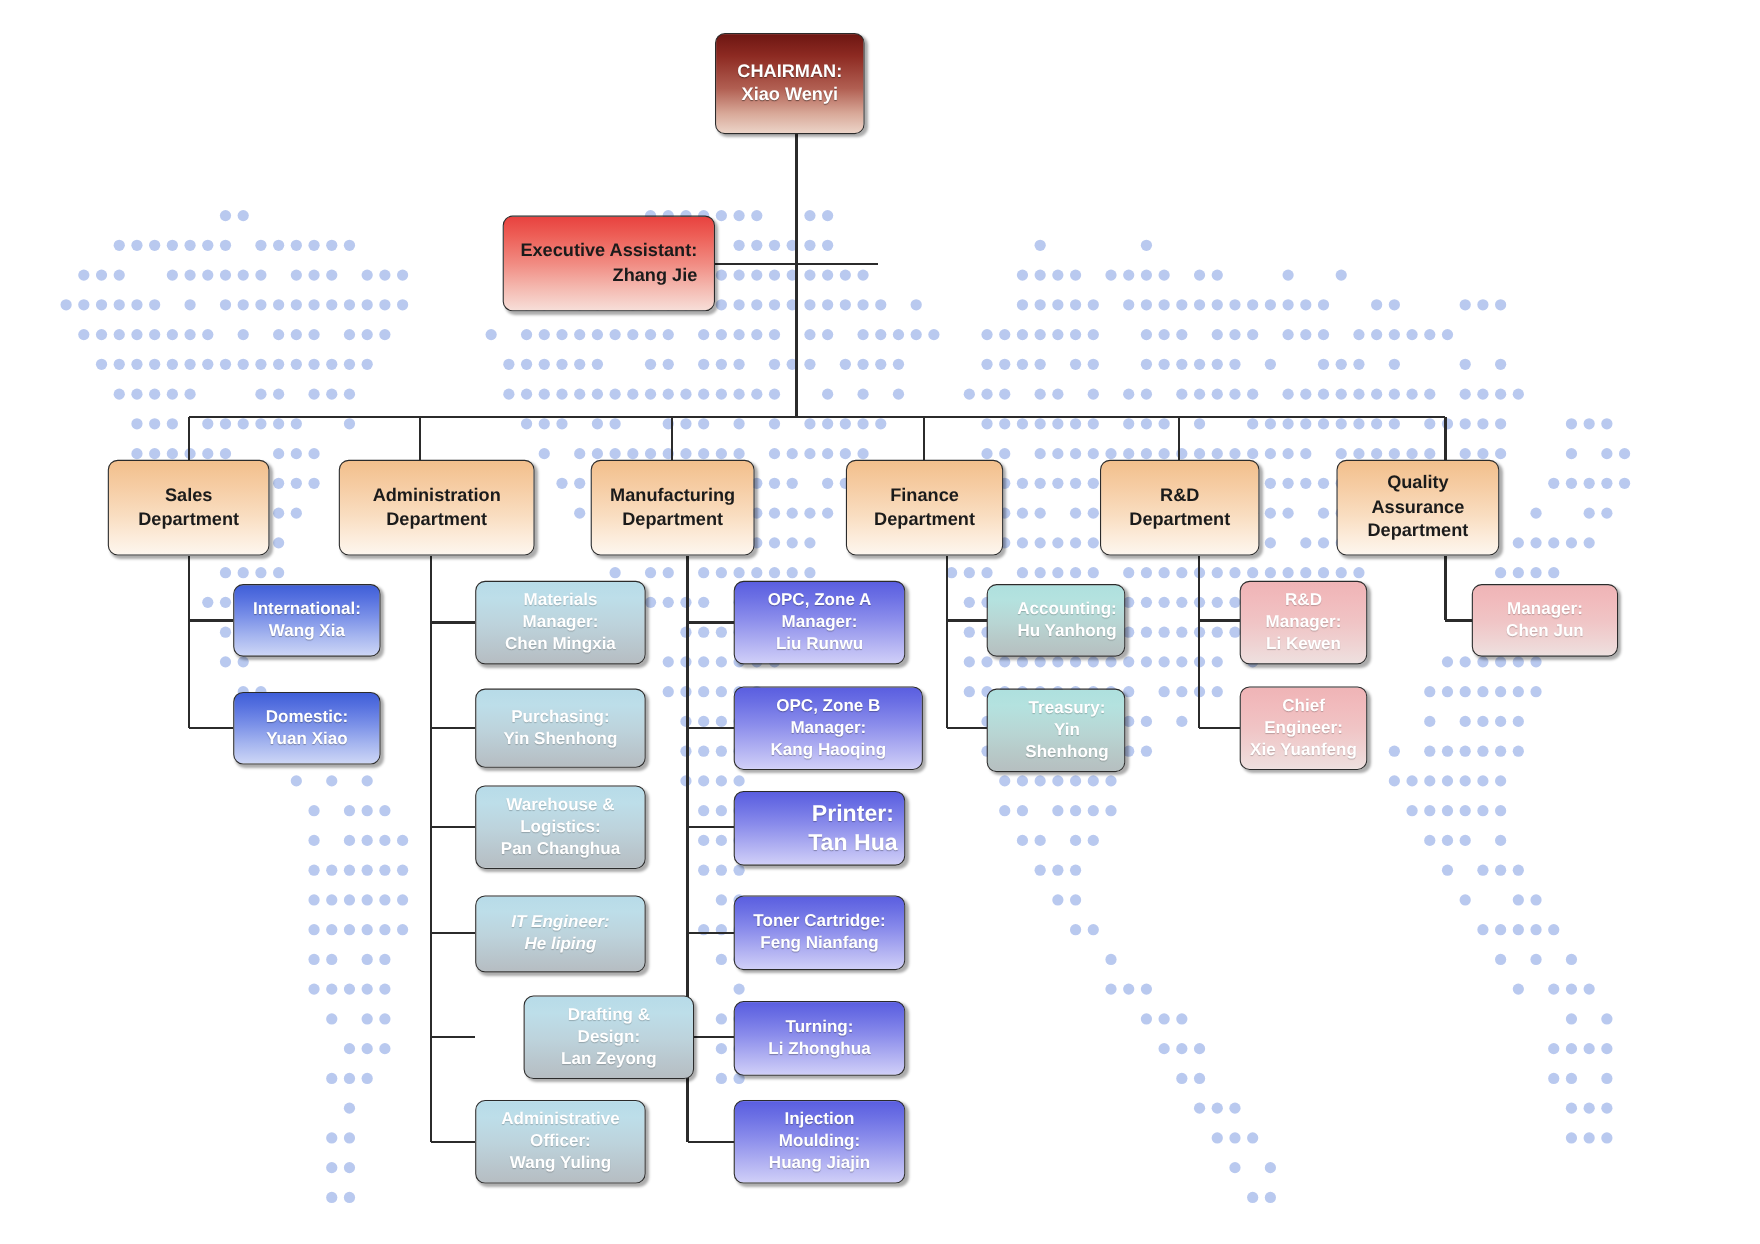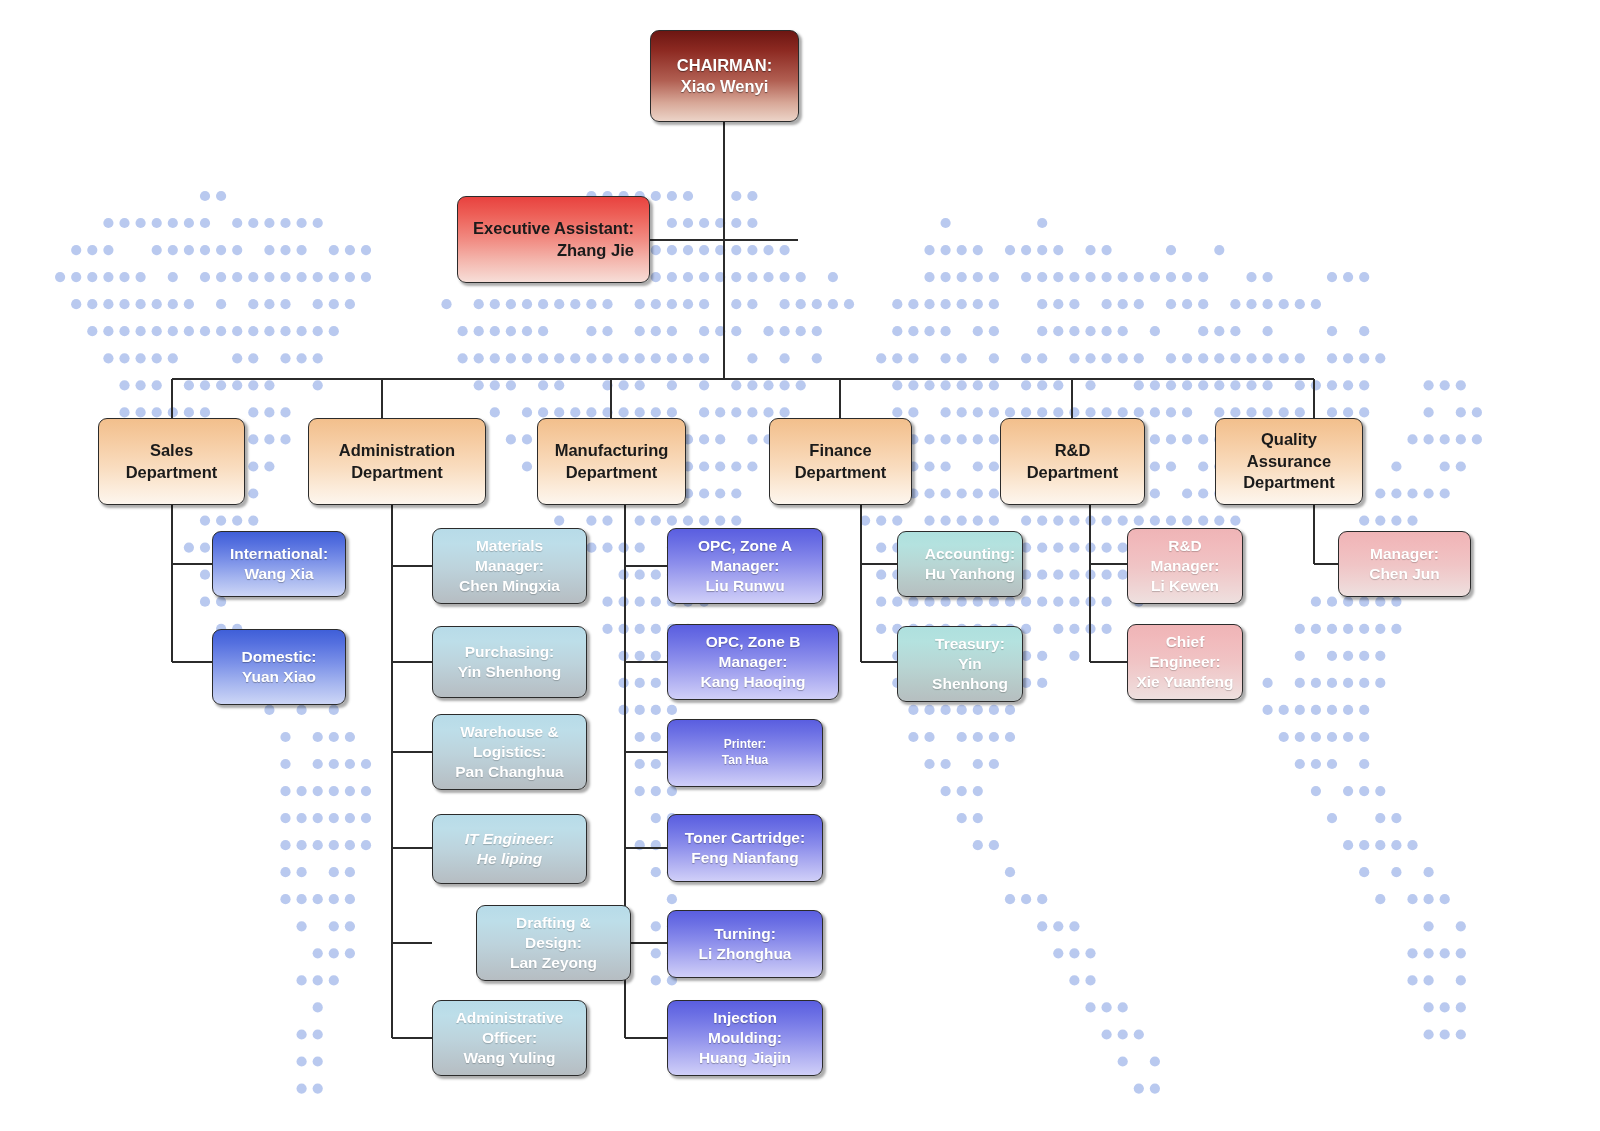--- a/index.html
+++ b/index.html
@@ -1049,21 +1049,21 @@
 
       <path d="M1090,505 L1090,662"></path>
       <path d="M1090,564 L1127,564"></path>
       <path d="M1090,662 L1127,662"></path>
 
       <path d="M1314,505 L1314,564"></path>
       <path d="M1314,564 L1338,564"></path>
     </g>
   </svg>
 
-  <div class="node c-chairman" style="left:650px;top:30px;width:149px;height:92px;font-size:16.5px;">
+  <div class="node c-chairman" style="left:650px;top:30px;width:136px;height:92px;font-size:16.5px;">
     <span class="lbl">CHAIRMAN:
 Xiao Wenyi</span>
   </div>
 
   <div class="node c-exec" style="left:457px;top:196px;width:193px;height:87px;font-size:16.5px;text-align:right;">
     <span class="lbl">Executive Assistant:
 Zhang Jie</span>
   </div>
 
 
@@ -1090,21 +1090,21 @@
   <div class="node c-dept" style="left:1215px;top:418px;width:148px;height:87px;font-size:16.5px;">
     <span class="lbl">Quality
 Assurance
 Department</span>
   </div>
 
   <div class="node c-sales" style="left:212px;top:531px;width:134px;height:66px;font-size:15.5px;">
     <span class="lbl">International:
 Wang Xia</span>
   </div>
-  <div class="node c-sales" style="left:212px;top:629px;width:134px;height:76px;font-size:15.5px;">
+  <div class="node c-sales" style="left:212px;top:629px;width:134px;height:66px;font-size:15.5px;">
     <span class="lbl">Domestic:
 Yuan Xiao</span>
   </div>
 
   <div class="node c-admin" style="left:432px;top:528px;width:155px;height:76px;font-size:15.5px;">
     <span class="lbl">Materials
 Manager:
 Chen Mingxia</span>
   </div>
   <div class="node c-admin" style="left:432px;top:626px;width:155px;height:72px;font-size:15.5px;">
@@ -1134,21 +1134,21 @@
   <div class="node c-mfg" style="left:667px;top:528px;width:156px;height:76px;font-size:15.5px;">
     <span class="lbl">OPC, Zone A
 Manager:
 Liu Runwu</span>
   </div>
   <div class="node c-mfg" style="left:667px;top:624px;width:172px;height:76px;font-size:15.5px;">
     <span class="lbl">OPC, Zone B
 Manager:
 Kang Haoqing</span>
   </div>
-  <div class="node c-mfg" style="left:667px;top:719px;width:156px;height:68px;font-size:12px;">
+  <div class="node c-mfg" style="left:667px;top:719px;width:156px;height:68px;font-size:21px;justify-content:flex-end;">
     <span class="lbl">Printer:
 Tan Hua</span>
   </div>
   <div class="node c-mfg" style="left:667px;top:814px;width:156px;height:68px;font-size:15.5px;">
     <span class="lbl">Toner Cartridge:
 Feng Nianfang</span>
   </div>
   <div class="node c-mfg" style="left:667px;top:910px;width:156px;height:68px;font-size:15.5px;">
     <span class="lbl">Turning:
 Li Zhonghua</span>

